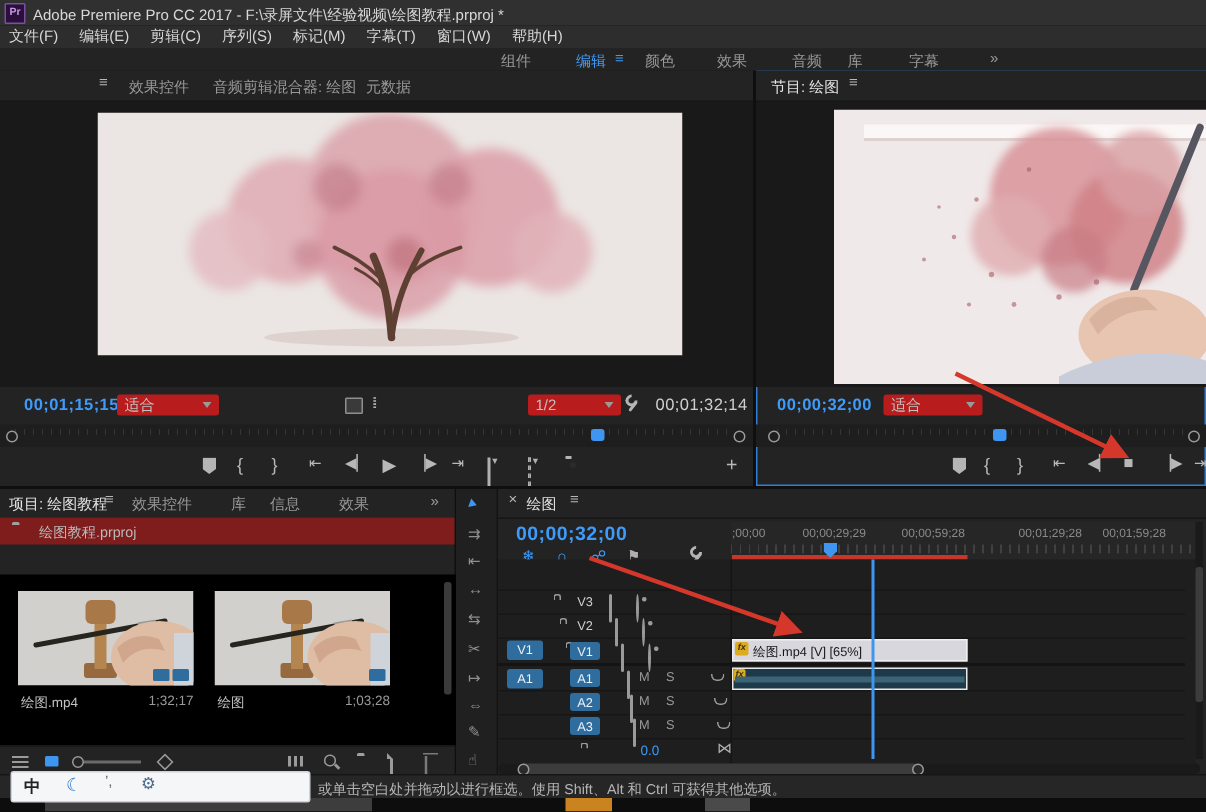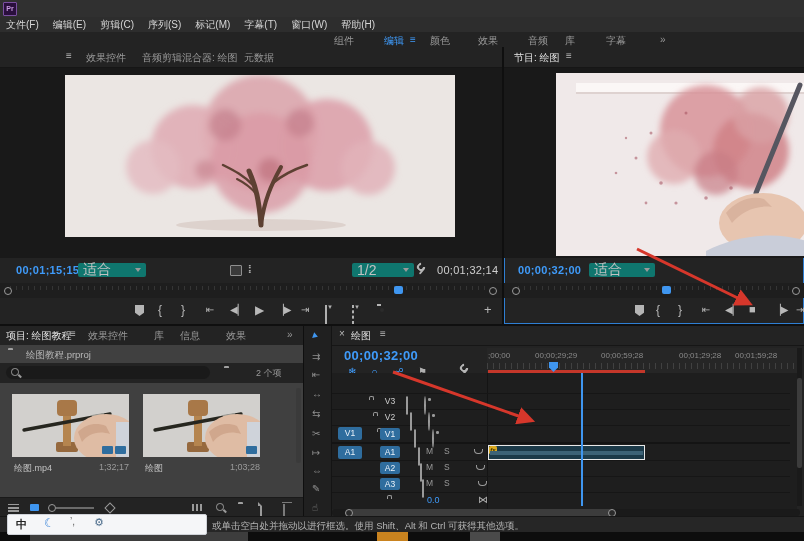--- a/index.html
+++ b/index.html
@@ -10,21 +10,21 @@
   .tabtxt{font-size:10px;color:#989898;white-space:nowrap;}
   .tab-active{color:#e4e4e4;}
   .menu-item{font-size:10px;color:#d6d6d6;margin-right:14px;}
   .tc{font-size:11px;font-weight:bold;color:#3f9bfa;letter-spacing:.3px;}
   .tcw{font-size:11px;color:#cfcfcf;letter-spacing:.3px;}
   .glyph{color:#b8b8b8;font-size:10px;line-height:1;}
   .chev{width:0;height:0;border-left:3.5px solid transparent;border-right:3.5px solid transparent;border-top:4px solid #9a9a9a;display:inline-block;}
   .knob{width:6px;height:6px;border:1px solid #9a9a9a;border-radius:50%;}
   .ph{width:9px;height:8px;background:#3f96f0;border-radius:2px;}
   .ticks{background:repeating-linear-gradient(90deg,#4c4c4c 0 1px,transparent 1px 6px);}
-  .dd{background:#0f766e;border-radius:2px;font-size:14px;color:#c2c2c2;display:flex;align-items:center;justify-content:space-between;padding:0 5px;height:14px;}
+  .dd{background:#b91c1c;border-radius:2px;font-size:10px;color:#c2c2c2;display:flex;align-items:center;justify-content:space-between;padding:0 5px;height:14px;}
   
   .icon-lock{width:7px;height:5px;background:#9a9a9a;border-radius:1px;position:relative;}
   .icon-lock::before{content:'';position:absolute;top:-3.5px;left:1.2px;width:3.2px;height:3.2px;border:1.2px solid #9a9a9a;border-bottom:none;border-radius:2px 2px 0 0;}
   .icon-eye{width:10px;height:6px;border:1px solid #9a9a9a;border-radius:50%;position:relative;}
   .icon-eye::before{content:'';position:absolute;left:3px;top:1.2px;width:2.6px;height:2.6px;background:#9a9a9a;border-radius:50%;}
   .icon-mic{width:4px;height:6px;background:#9a9a9a;border-radius:2px;position:relative;}
   .icon-mic::after{content:'';position:absolute;left:-2px;top:2.5px;width:7px;height:4px;border:1px solid #9a9a9a;border-top:none;border-radius:0 0 4px 4px;}
   .icon-sync{width:9px;height:6px;border:1px solid #9a9a9a;border-radius:1px;position:relative;}
   .icon-sync::before{content:'';position:absolute;left:1px;top:1.8px;right:1px;height:1.4px;background:#9a9a9a;}
   .icon-wrench{width:11px;height:11px;position:relative;}
@@ -56,23 +56,24 @@
   .patch{position:absolute;width:24px;height:13px;background:#2f6d9e;border-radius:2px;color:#eaf2fa;font-size:8.5px;text-align:center;line-height:13px;}
   .rowline{position:absolute;left:183px;right:7px;height:1px;background:#161616;}
   .mslabel{font-size:8.5px;color:#9a9a9a;}
   .rlabel{position:absolute;font-size:8px;color:#8a8a8a;white-space:nowrap;}
 </style>
 </head>
 <body>
 
 <div class="panel" style="left:0;top:0;width:804px;height:17px;background:#303030;">
   <div class="abs" style="left:3px;top:2px;width:12px;height:12px;background:#2a0f3d;border:1px solid #7a4fa0;border-radius:1px;color:#c79bdf;font-size:7px;font-weight:bold;text-align:center;line-height:12px;">Pr</div>
-</div>
-
-<div class="panel" style="left:0;top:17px;width:804px;height:15px;background:#2d2d2d;display:flex;align-items:flex-end;padding-left:6px;box-sizing:border-box;">
+  <div class="abs" style="left:22px;top:3px;font-size:10px;color:#d8d8d8;white-space:nowrap;">Adobe Premiere Pro CC 2017 - F:\录屏文件\经验视频\绘图教程.prproj *</div>
+</div>
+
+<div class="panel" style="left:0;top:17px;width:804px;height:15px;background:#2d2d2d;display:flex;align-items:flex-start;padding-left:6px;box-sizing:border-box;">
   <span class="menu-item">文件(F)</span>
   <span class="menu-item">编辑(E)</span>
   <span class="menu-item">剪辑(C)</span>
   <span class="menu-item">序列(S)</span>
   <span class="menu-item">标记(M)</span>
   <span class="menu-item">字幕(T)</span>
   <span class="menu-item">窗口(W)</span>
   <span class="menu-item">帮助(H)</span>
 </div>
 
@@ -240,34 +241,27 @@
   <div class="abs" style="left:0;top:0;width:100%;height:19px;background:#232323;border-bottom:1px solid #161616;">
     <span class="abs tabtxt tab-active" style="left:6px;top:3px;">项目: 绘图教程</span>
     <span class="abs glyph" style="left:70px;top:3px;">≡</span>
     <span class="abs tabtxt" style="left:88px;top:3px;">效果控件</span>
     <span class="abs tabtxt" style="left:154px;top:3px;">库</span>
     <span class="abs tabtxt" style="left:180px;top:3px;">信息</span>
     <span class="abs tabtxt" style="left:226px;top:3px;">效果</span>
     <span class="abs tabtxt" style="left:287px;top:3px;">»</span>
   </div>
 
-  <div class="abs" style="left:0;top:19px;width:100%;height:18px;background:#404040;">
+  <div class="abs" style="left:0;top:19px;width:100%;height:18px;background:#7f1d1d;">
     <span class="abs icon-folder" style="left:8px;top:5px;"></span>
     <span class="abs" style="left:26px;top:4px;font-size:9.5px;color:#b8b8b8;">绘图教程.prproj</span>
   </div>
 
-  <div class="abs" style="left:0;top:37px;width:100%;height:20px;">
-    <div class="abs" style="left:6px;top:3px;width:204px;height:13px;background:#1a1a1a;border-radius:7px;">
-      <span class="abs icon-search" style="left:5px;top:2px;transform:scale(.8);"></span>
-    </div>
-    <span class="abs icon-folder" style="left:224px;top:5px;background:#8a8a8a;"></span>
-    <span class="abs" style="left:256px;top:4px;font-size:9px;color:#9a9a9a;">2 个项</span>
-  </div>
-
-  <div class="abs" style="left:0;top:57px;width:100%;height:114px;background:#404040;">
+
+  <div class="abs" style="left:0;top:57px;width:100%;height:114px;background:#000000;padding-left:36px;">
     <svg width="0" height="0">
         <defs>
       <symbol id="thumbart" viewBox="0 0 117 63">
         <rect width="117" height="63" fill="#d2d0cd"></rect>
         <rect x="44" y="48" width="22" height="10" rx="2" fill="#96693e"></rect>
         <rect x="51" y="20" width="8" height="32" fill="#b5854f"></rect>
         <rect x="45" y="6" width="20" height="16" rx="4" fill="#a87848"></rect>
         <line x1="12" y1="36" x2="98" y2="20" stroke="#26261f" stroke-width="3.4" stroke-linecap="round"></line>
         <line x1="80" y1="23" x2="92" y2="21" stroke="#9a9a94" stroke-width="4"></line>
         <ellipse cx="94" cy="44" rx="32" ry="24" fill="#dfbca4"></ellipse>
@@ -405,20 +399,24 @@
     <span class="abs icon-sync" style="left:74px;top:107px;"></span>
     <span class="abs mslabel" style="left:94px;top:105px;">M</span>
     <span class="abs mslabel" style="left:112px;top:105px;">S</span>
     <span class="abs icon-mic" style="left:130px;top:105px;"></span>
     
     <span class="abs icon-lock" style="left:36px;top:125px;"></span>
     <span class="abs" style="left:95px;top:122px;font-size:9px;color:#3f9bfa;">0.0</span>
     <span class="abs" style="left:146px;top:121px;font-size:10px;color:#b0b0b0;">⋈</span>
 
     
+    <div class="abs" style="left:156px;top:53px;width:157px;height:15px;background:#d8d7dd;border:1px solid #efefef;box-sizing:border-box;">
+      <span class="fxbadge" style="left:1px;top:1px;">fx</span>
+      <span class="abs" style="left:13px;top:2px;font-size:8.5px;color:#15151a;white-space:nowrap;">绘图.mp4 [V] [65%]</span>
+    </div>
     <div class="abs" style="left:156px;top:72px;width:157px;height:15px;background:#1c3a49;border:1.5px solid #e8e8e8;box-sizing:border-box;">
       <span class="fxbadge" style="left:0;top:0;width:8px;height:8px;line-height:8px;">fx</span>
       <div class="abs" style="left:1px;right:1px;top:5px;height:4px;background:#3d6377;"></div>
     </div>
 
     
     <div class="abs" style="left:249px;top:0;width:1.6px;height:133px;background:#3f96f0;"></div>
   </div>
 
   

